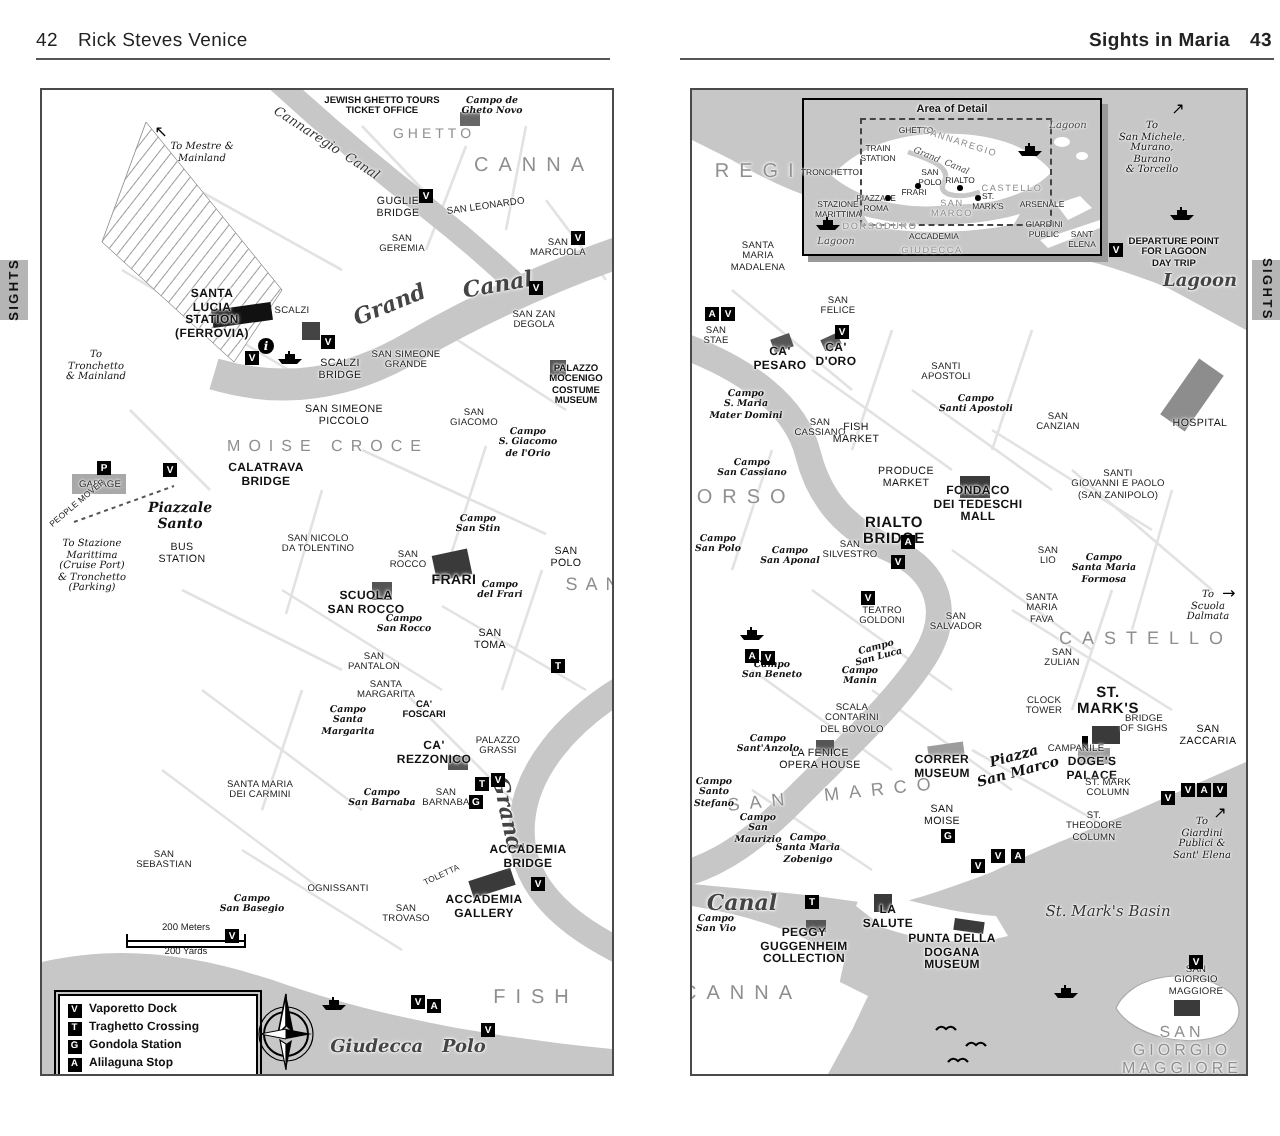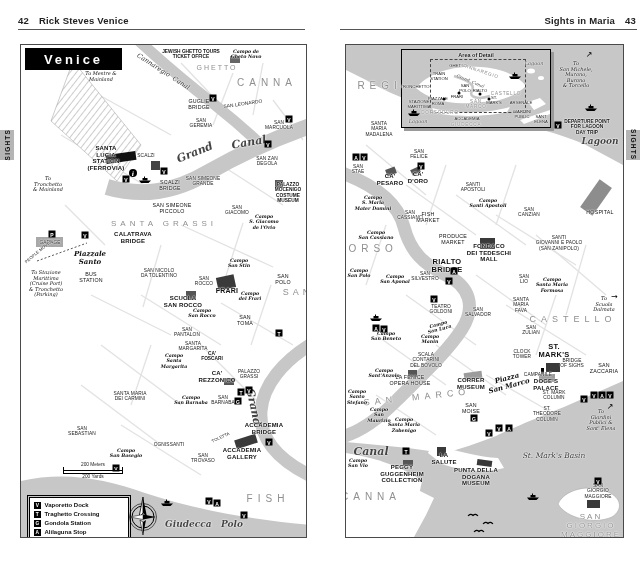--- a/index.html
+++ b/index.html
@@ -1,18 +1,18 @@
 <!DOCTYPE html>
 <html><head>
 <meta charset="utf-8">
 <style>
   html,body{margin:0;padding:0;background:#fff;}
   #page{position:relative;width:640px;height:568px;background:#fff;overflow:hidden;
         font-family:"Liberation Sans",sans-serif;}
-  .hdr{position:absolute;top:15px;font-size:9.5px;color:#222;letter-spacing:.2px;font-weight:bold;}
+  .hdr{position:absolute;top:15px;font-size:9.5px;color:#222;letter-spacing:.2px;}
   .hdr .pn{margin:0 10px 0 0;}
   .rule{position:absolute;top:29px;border-top:1px solid #555;height:0;}
   .tab{position:absolute;width:14px;height:30px;background:#b5b5b5;display:flex;
        align-items:center;justify-content:center;}
   .tab span{writing-mode:vertical-rl;font-size:6.5px;font-weight:bold;letter-spacing:1.2px;color:#111;}
   .tab.l span{transform:rotate(180deg);}
   .panel{position:absolute;top:44px;height:492px;background:#fff;border:1px solid #4a4a4a;overflow:hidden;}
   #lpanel{left:20px;width:285px;}
   #rpanel{left:345px;width:277px;}
   .layer{position:absolute;left:0;top:0;right:0;bottom:0;}
@@ -167,21 +167,21 @@
 COSTUME
 MUSEUM</div>
         <div class="lbl tiny" style="left: 216px; top: 165px; transform: translate(-50%, -50%) rotate(0deg);">SAN
 GIACOMO</div>
         <div class="lbl campo" style="left: 243px; top: 177px; transform: translate(-50%, -50%) rotate(0deg);">Campo
 S. Giacomo
 de l'Orio</div>
         <div class="lbl note" style="left: 27px; top: 139px; transform: translate(-50%, -50%) rotate(0deg);">To
 Tronchetto
 &amp; Mainland</div>
-        <div class="lbl districtbig" style="left: 143px; top: 179px; transform: translate(-50%, -50%) rotate(0deg); font-size: 8px; letter-spacing: 4px;">SANTA GRASSI</div>
+        <div class="lbl districtbig" style="left: 143px; top: 179px; transform: translate(-50%, -50%) rotate(0deg); font-size: 8px; letter-spacing: 4px;">MOISE CROCE</div>
         <div class="lbl sight" style="left: 112px; top: 193px; transform: translate(-50%, -50%) rotate(0deg);">CALATRAVA
 BRIDGE</div>
         <div class="lbl tiny" style="left: 29px; top: 198px; transform: translate(-50%, -50%) rotate(0deg);">GARAGE</div>
         <div class="lbl tiny" style="left: 18px; top: 207px; transform: translate(-50%, -50%) rotate(-40deg); font-size: 4.2px;">PEOPLE MOVER</div>
         <div class="lbl boldital" style="left: 69px; top: 213px; transform: translate(-50%, -50%) rotate(0deg);">Piazzale
 Santo</div>
         <div class="lbl place" style="left: 70px; top: 233px; transform: translate(-50%, -50%) rotate(0deg);">BUS
 STATION</div>
         <div class="lbl note" style="left: 25px; top: 239px; transform: translate(-50%, -50%) rotate(0deg);">To Stazione
 Marittima
@@ -264,21 +264,20 @@
         <span class="mapicon" style="left: 95px; top: 423px;">V</span>
         <span class="mapicon" style="left: 188px; top: 456px;">V</span>
         <span class="mapicon" style="left: 196px; top: 458px;">A</span>
         <span class="mapicon" style="left: 223px; top: 470px;">V</span>
         <span class="sicon" style="left: 146px; top: 457px;"><svg width="14" height="8" viewBox="0 0 14 8">
             <path d="M1 4.5 L13 4.5 L10.5 7 L3 7 Z" fill="#000"></path>
             <rect x="4.5" y="2" width="5" height="2.5" fill="#000"></rect>
             <rect x="6" y="0.5" width="1" height="1.5" fill="#000"></rect>
           </svg></span>
       </div>
-    <div id="vtitle">Venice</div>
 
     <div id="scale">
       <div class="slab">200 Meters</div>
       <div class="sbar m"></div>
       <div class="sbar y"></div>
       <div class="slab">200 Yards</div>
     </div>
 
     <div id="legend">
         <div class="lrow">

